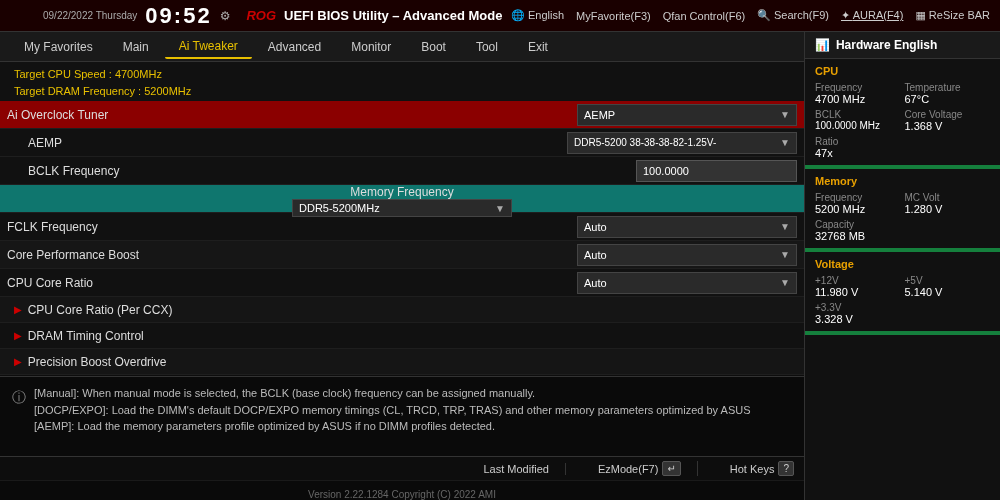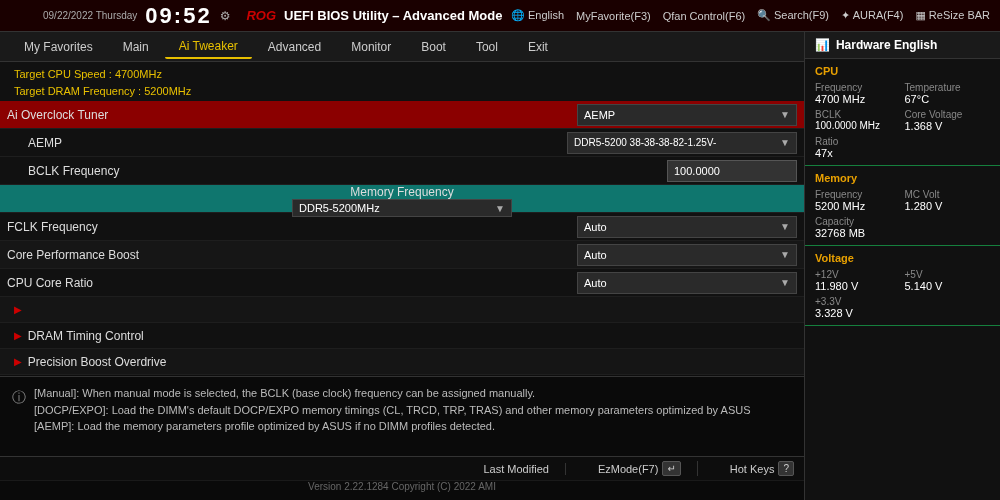--- a/index.html
+++ b/index.html
@@ -194,21 +194,21 @@
       padding: 6px 10px;
       font-size: 12px;
       font-weight: bold;
       border-bottom: 1px solid #333;
       display: flex;
       align-items: center;
       gap: 6px;
     }
     .hw-section {
       padding: 6px 10px;
-      border-bottom: 1px solid #15803d;
+      border-bottom: 4px solid #15803d;
     }
     .hw-section-title {
       color: #e8a000;
       font-size: 11px;
       font-weight: bold;
       margin-bottom: 5px;
     }
     .hw-grid {
       display: grid;
       grid-template-columns: 1fr 1fr;
@@ -253,21 +253,21 @@
       padding: 1px 4px;
       font-size: 10px;
       border-radius: 2px;
     }
 
     
     .version-bar {
       background: #0a0a0a;
       height: 20px;
       display: flex;
-      align-items: flex-start;
+      align-items: flex-end;
       justify-content: center;
       font-size: 10px;
       color: #666;
       border-top: 1px solid #1a1a1a;
     }
   </style>
 </head>
 <body>
 
 <div style="width:1000px; height:500px; display:flex; flex-direction:column; background:#0d0d0d;">
@@ -280,21 +280,21 @@
       <span class="time-display">09:52</span>
       <span style="color:#aaa;cursor:pointer;">⚙</span>
       <span style="color:#cc0000;font-weight:bold;font-style:italic;font-size:13px;margin-left:8px;">ROG</span>
       <span style="color:#fff;font-size:13px;font-weight:bold;">UEFI BIOS Utility – Advanced Mode</span>
     </div>
     <div class="top-bar-right">
       <span style="cursor:pointer;">🌐 <span>English</span></span>
       <span style="cursor:pointer;color:#ccc;">MyFavorite(F3)</span>
       <span style="cursor:pointer;color:#ccc;">Qfan Control(F6)</span>
       <span style="cursor:pointer;color:#ccc;">🔍 <span>Search(F9)</span></span>
-      <span style="cursor:pointer;color:#ccc;">✦ <span>AURA(F4)</span></span>
+      <span style="cursor:pointer;color:#ccc;text-decoration:underline;">✦ <span>AURA(F4)</span></span>
       <span style="cursor:pointer;color:#ccc;">▦ <span>ReSize BAR</span></span>
     </div>
   </div>
 
   <div class="main-layout" style="flex:1; display:flex; overflow:hidden;">
 
     <div class="content-area">
 
       <div class="nav-bar">
         <span class="nav-item">My Favorites</span>
@@ -325,21 +325,21 @@
         <div class="setting-row sub">
           <span class="setting-label">AEMP</span>
           <div class="setting-value" style="cursor:pointer;width:230px;">
             <span style="font-size:10px;">DDR5-5200 38-38-38-82-1.25V-</span>
             <span class="dropdown-arrow">▼</span>
           </div>
         </div>
 
         <div class="setting-row sub">
           <span class="setting-label">BCLK Frequency</span>
-          <div class="setting-value input-style" style="width:130px;cursor:text;">
+          <div class="setting-value input-style" style="width:161px;cursor:text;">
             <span>100.0000</span>
           </div>
         </div>
 
         <div class="setting-row" style="background:#0f766e;flex-direction:column;">
           <span class="setting-label">Memory Frequency</span>
           <div class="setting-value" style="cursor:pointer;">
             <span>DDR5-5200MHz</span>
             <span class="dropdown-arrow">▼</span>
           </div>
@@ -364,20 +364,21 @@
         <div class="setting-row" style="background:#111;">
           <span class="setting-label">CPU Core Ratio</span>
           <div class="setting-value" style="cursor:pointer;">
             <span>Auto</span>
             <span class="dropdown-arrow">▼</span>
           </div>
         </div>
 
         <div class="expandable-row" style="background:#151515;">
           <span class="expand-icon">▶</span>
+          <span class="expandable-label">CPU Core Ratio (Per CCX)</span>
         </div>
         <div class="expandable-row" style="background:#111;">
           <span class="expand-icon">▶</span>
           <span class="expandable-label">DRAM Timing Control</span>
         </div>
         <div class="expandable-row" style="background:#151515;">
           <span class="expand-icon">▶</span>
           <span class="expandable-label">Precision Boost Overdrive</span>
         </div>
 

